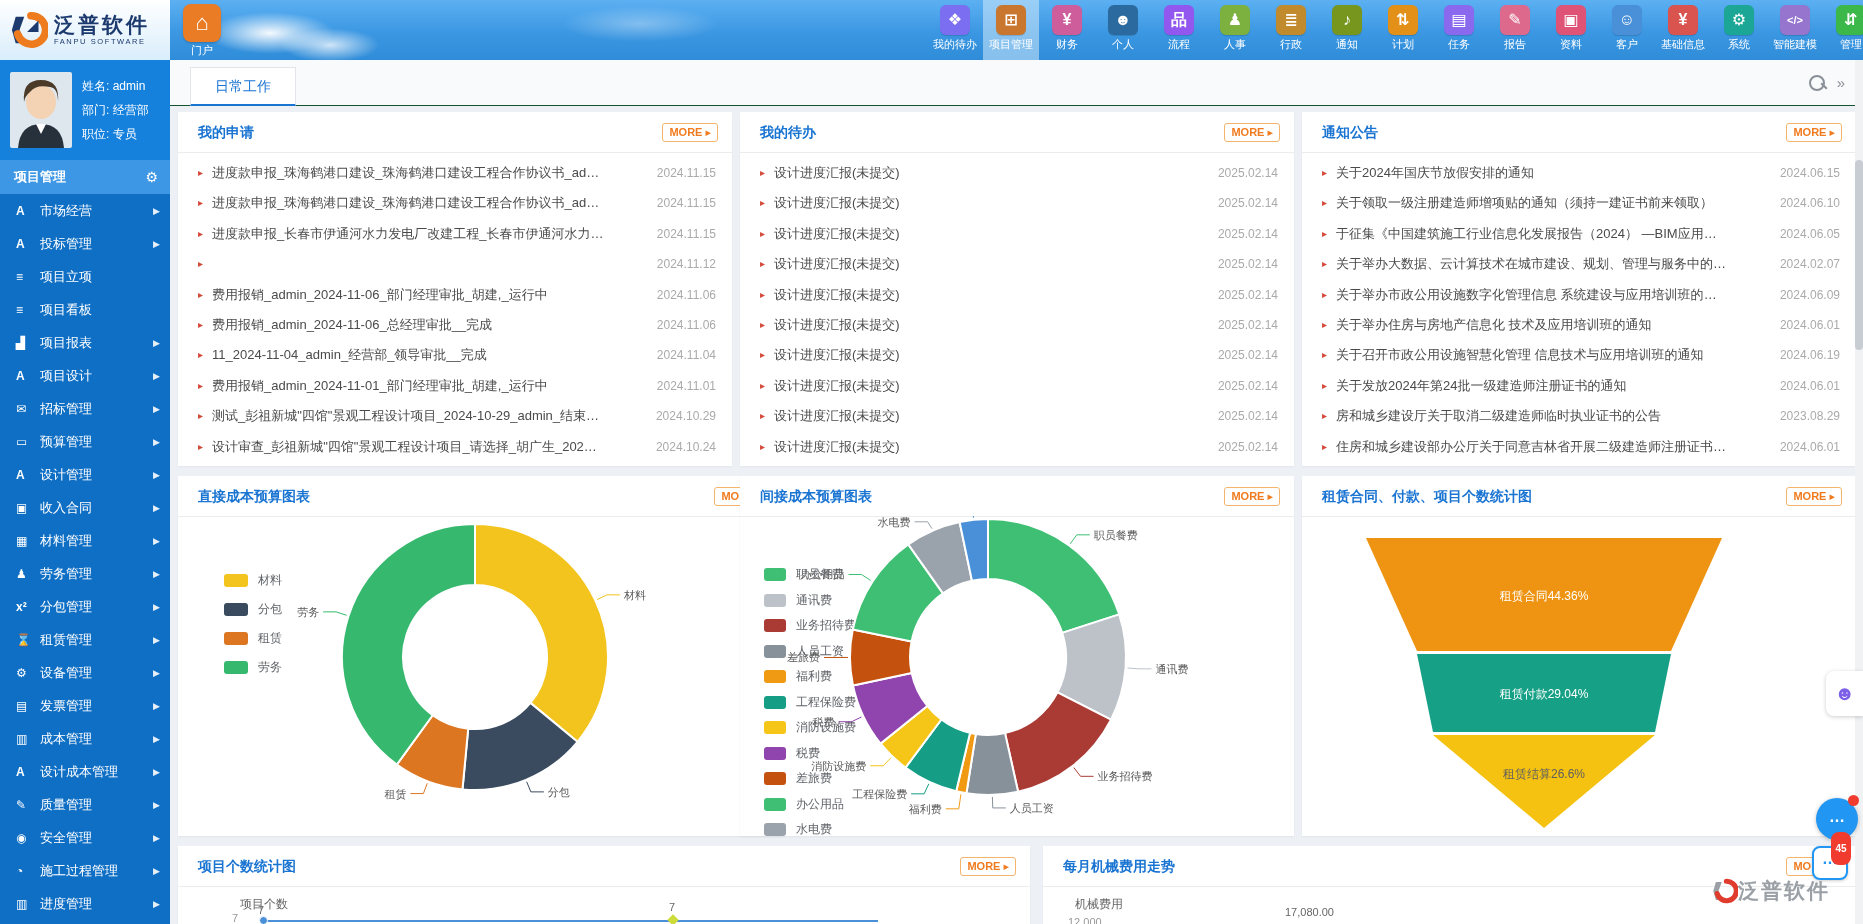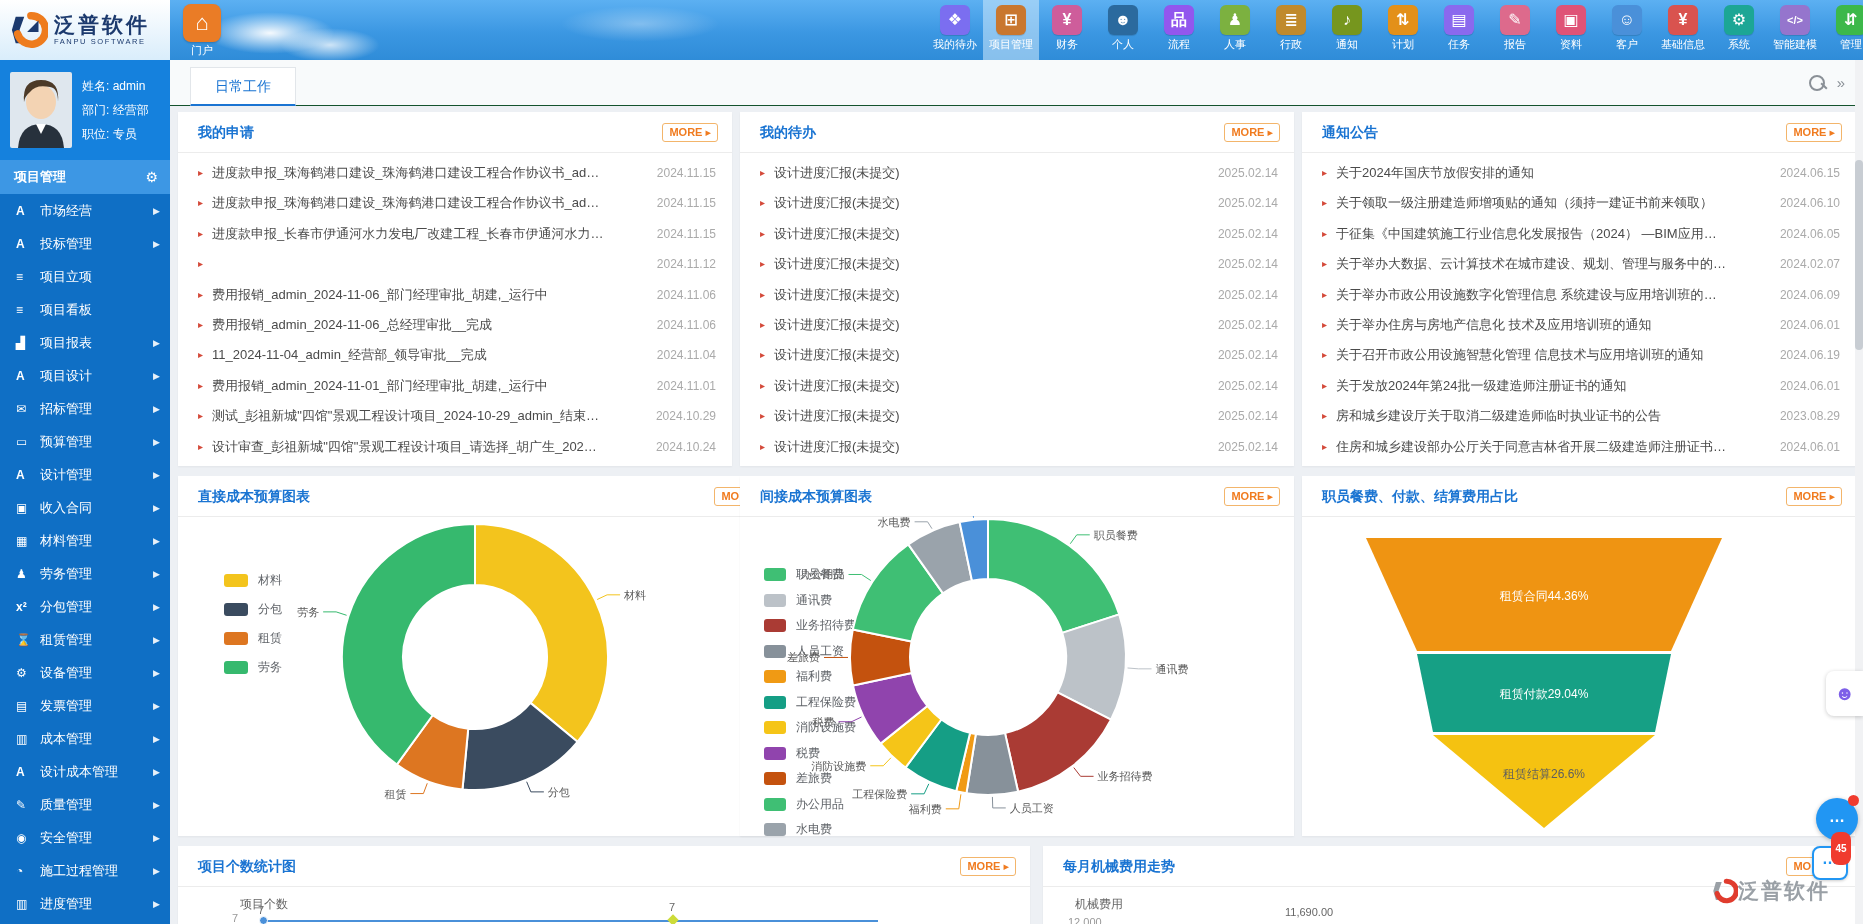--- a/index.html
+++ b/index.html
@@ -514,21 +514,21 @@
         <text x="126.25835082226644" y="253.76666275807395" text-anchor="end" class="pie-label">消防设施费</text>
         <polyline points="188.78915640805752,267.86242943098057 184.1368758401192,277.83019174341473 171.1368758401192,277.83019174341473" fill="none" stroke="#159e85" stroke-width="1"></polyline>
         <text x="167.1368758401192" y="281.83019174341473" text-anchor="end" class="pie-label">工程保险费</text>
         <polyline points="220.90307447287952,278.35267244206676 218.77403032432008,292.83019174341473 205.77403032432008,292.83019174341473" fill="none" stroke="#f09a14" stroke-width="1"></polyline>
         <text x="201.77403032432008" y="296.83019174341473" text-anchor="end" class="pie-label">福利费</text>
       </svg>
   </div>
 
   <div class="panel" style="left:1132px;top:416px;width:554px;height:360px;">
     <div class="panel-head">
-      <span class="panel-title">职员餐费、付款、结算费用占比</span>
+      <span class="panel-title">租赁合同、付款、项目个数统计图</span>
       <span class="more-btn"><span>MORE</span> <span>▸</span></span>
     </div>
     <svg class="chart-svg" id="funnel" width="554" height="320">
         <polygon points="64,22 420,22 369,135 115,135" fill="#ef9412"></polygon>
         <text x="242" y="84" class="funnel-label">租赁合同44.36%</text>
         <polygon points="115,138 369,138 353,216 131,216" fill="#16a085"></polygon>
         <text x="242" y="182" class="funnel-label">租赁付款29.04%</text>
         <polygon points="131,219 353,219 242,312" fill="#f5c211"></polygon>
         <text x="242" y="262" class="funnel-label dark">租赁结算26.6%</text>
       </svg>
@@ -548,21 +548,21 @@
     <div class="mini-diamond" style="left:491px;top:70px;"></div>
   </div>
 
   <div class="panel" style="left:873px;top:786px;width:813px;height:130px;">
     <div class="panel-head">
       <span class="panel-title">每月机械费用走势</span>
       <span class="more-btn"><span>MORE</span> <span>▸</span></span>
     </div>
     <span class="mini-title" style="left:32px;top:50px;">机械费用</span>
     <span class="mini-tick" style="left:25px;top:70px;">12,000</span>
-    <span class="mini-val" style="left:242px;top:60px;">11,690.00</span>
+    <span class="mini-val" style="left:242px;top:60px;">17,080.00</span>
 
   </div>
 </div>
 
 <div class="scroll-track">
     <div class="scroll-thumb"></div>
   </div>
 <div class="float-card"><span>☻</span></div>
 <div class="float-circle"><span>…</span></div>
 <div class="float-reddot"></div>

